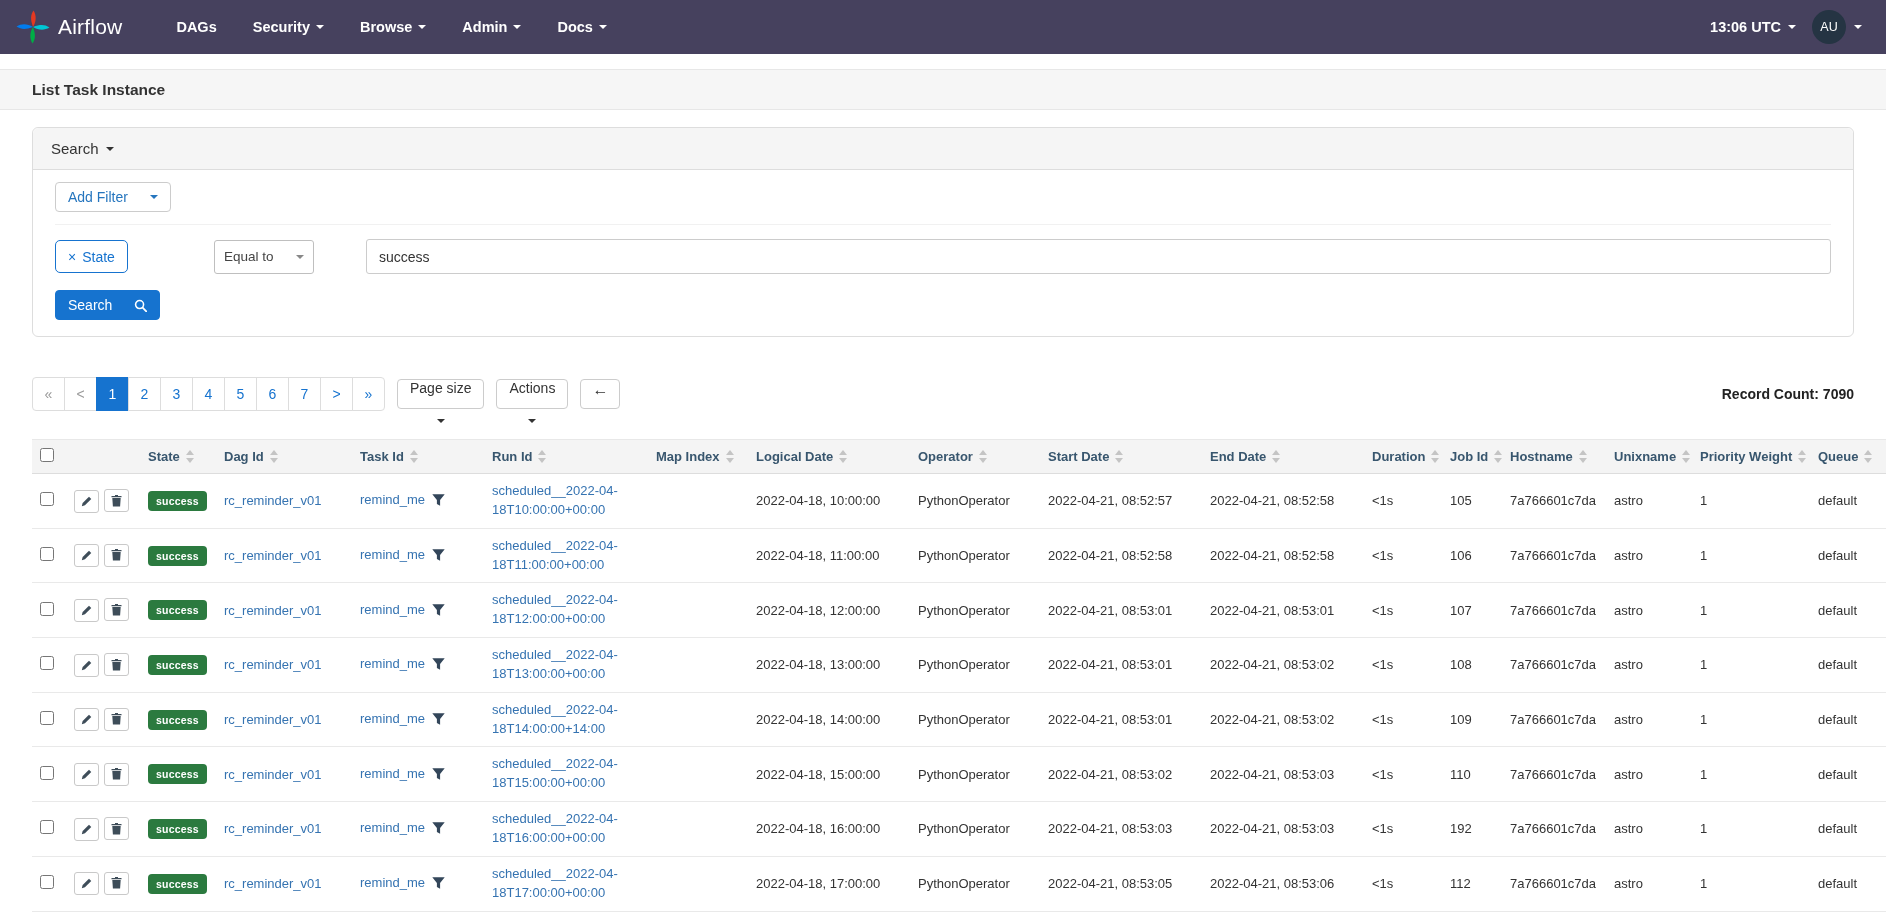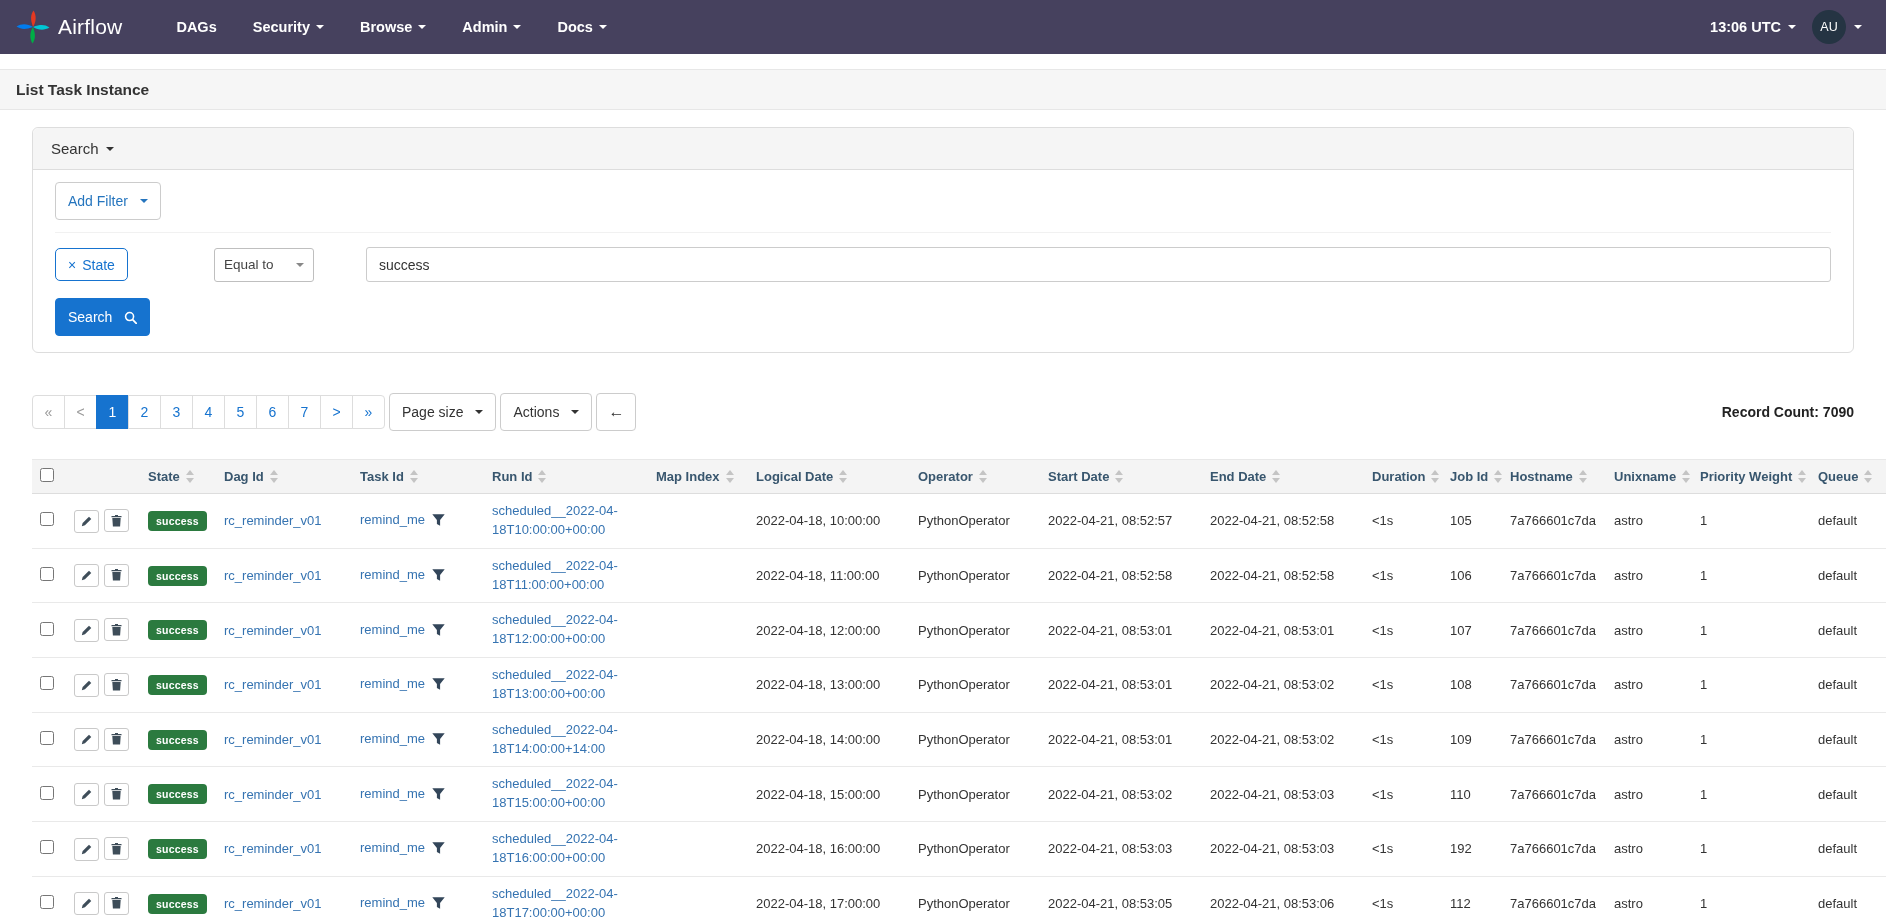--- a/index.html
+++ b/index.html
@@ -16,45 +16,45 @@
   .brand-name { color: #fff; font-size: 21px; letter-spacing: .2px; }
   .nav-menu { list-style: none; display: flex; margin: 8px; padding: 0; gap: 36px; }
   .nav-item { color: #fff; font-size: 14.5px; font-weight: 700; display: flex; align-items: center; gap: 6px; cursor: pointer; }
   .caret { display: inline-block; width: 0; height: 0; border-left: 4px solid transparent; border-right: 4px solid transparent; border-top: 4px solid currentColor; }
   .nav-right { margin-left: auto; display: flex; align-items: center; gap: 16px; color: #fff; }
   .clock { display: flex; align-items: center; gap: 7px; font-size: 14.5px; font-weight: 700; cursor: pointer; }
   .user-menu { display: flex; align-items: center; gap: 8px; cursor: pointer; }
   .avatar { width: 34px; height: 34px; border-radius: 50%; background: #253443; color: #fff; font-size: 12.5px; font-weight: 400; display: flex; align-items: center; justify-content: center; }
 
   
-  .page-title-bar { margin-top: 15px; height: 41px; background: #f6f6f6; border-top: 1px solid #e7e7e7; border-bottom: 1px solid #e7e7e7; display: flex; align-items: center; padding: 0 16px; }
+  .page-title-bar { margin-top: 15px; height: 41px; background: #f6f6f6; border-top: 1px solid #e7e7e7; border-bottom: 1px solid #e7e7e7; display: flex; align-items: center; padding: 0 32px; }
   .page-title { font-size: 15.5px; font-weight: 700; color: #333; margin: 0; }
 
   
   .container { margin: 0 32px; }
   .panel { margin-top: 17px; border: 1px solid #ddd; border-radius: 6px; background: #fff; }
   .panel-heading { background: #f5f5f5; border-bottom: 1px solid #ddd; border-radius: 6px 6px 0 0; padding: 12px 18px; display: flex; align-items: center; gap: 7px; font-size: 15px; color: #333; cursor: pointer; }
   .panel-body { padding: 12px 22px 16px; }
-  .btn { display: inline-flex; align-items: center; gap: 12px; border-radius: 4px; font-size: 14px; cursor: pointer; font-family: inherit; background: #fff; border: 1px solid #ccc; color: #333; padding: 0 12px; height: 38px; line-height: 1.2; }
+  .btn { display: inline-flex; align-items: center; gap: 22px; border-radius: 4px; font-size: 14px; cursor: pointer; font-family: inherit; background: #fff; border: 1px solid #ccc; color: #333; padding: 0 12px; height: 30px; line-height: 1.2; }
   .btn-addfilter { color: #2575be; }
   .filter-row { display: flex; align-items: center; margin-top: 12px; border-top: 1px solid #f1f1f1; padding-top: 14px; }
   .chip-btn { border: 1px solid #1673cf; color: #1673cf; background: #fff; border-radius: 5px; height: 33px; padding: 0 12px; font-size: 14px; display: inline-flex; align-items: center; gap: 6px; cursor: pointer; font-family: inherit; }
   .op-select { margin-left: 86px; width: 100px; height: 34px; border: 1px solid #bfbfbf; border-radius: 3px; background: #fff; display: flex; align-items: center; justify-content: space-between; padding: 0 9px; font-size: 13.5px; color: #444; cursor: pointer; }
   .filter-input { flex: 1; margin-left: 52px; height: 35px; border: 1px solid #ccc; border-radius: 3px; padding: 0 12px; font-size: 14px; color: #333; font-family: inherit; }
   .search-btn { margin-top: 16px; background: #1673cf; border-color: #1673cf; color: #fff; }
 
   
   .toolbar { margin-top: 40px; display: flex; align-items: center; }
   .pager { display: inline-flex; }
   .page-btn { min-width: 33px; height: 34px; padding: 0 9px; display: inline-flex; align-items: center; justify-content: center; background: #fff; border: 1px solid #ddd; color: #1673cf; font-size: 14px; text-decoration: none; cursor: pointer; margin-left: -1px; }
   .page-btn:first-child { margin-left: 0; border-radius: 4px 0 0 4px; }
   .page-btn:last-child { border-radius: 0 4px 4px 0; }
   .page-btn.active { background: #1673cf; border-color: #1673cf; color: #fff; }
   .page-btn.disabled { color: #999; }
-  .toolbar .btn { margin-left: 4px; }
+  .toolbar .btn { margin-left: 12px; flex-direction: column; }
   .back-btn { font-size: 16px; padding: 0 11px; }
   .record-count { margin-left: auto; font-size: 14px; font-weight: 700; color: #222; }
 
   
   .table-wrap { margin: 28px 0 0 32px; width: 1854px; overflow: hidden; }
   table.list { border-collapse: collapse; table-layout: fixed; width: 1918px; }
   .list th { text-align: left; background: #f4f4f4; border-top: 1px solid #e8e8e8; border-bottom: 1px solid #ddd; padding: 8px; font-size: 13px; font-weight: 700; color: #38566e; white-space: nowrap; overflow: hidden; cursor: pointer; height: 31px; }
   .list td { padding: 8px; border-bottom: 1px solid #e9e9e9; font-size: 13px; color: #333; vertical-align: middle; overflow: hidden; }
   .list tbody tr { height: 54px; }
   .nowrap { white-space: nowrap; }

